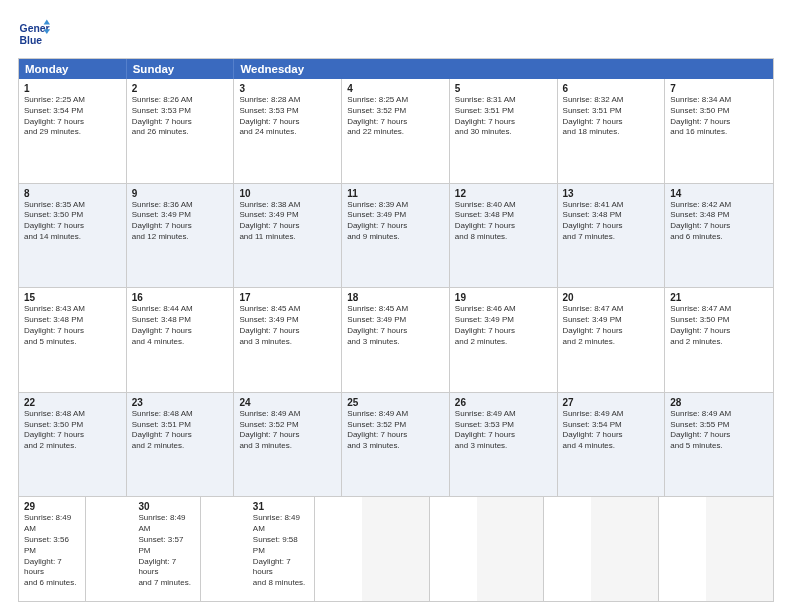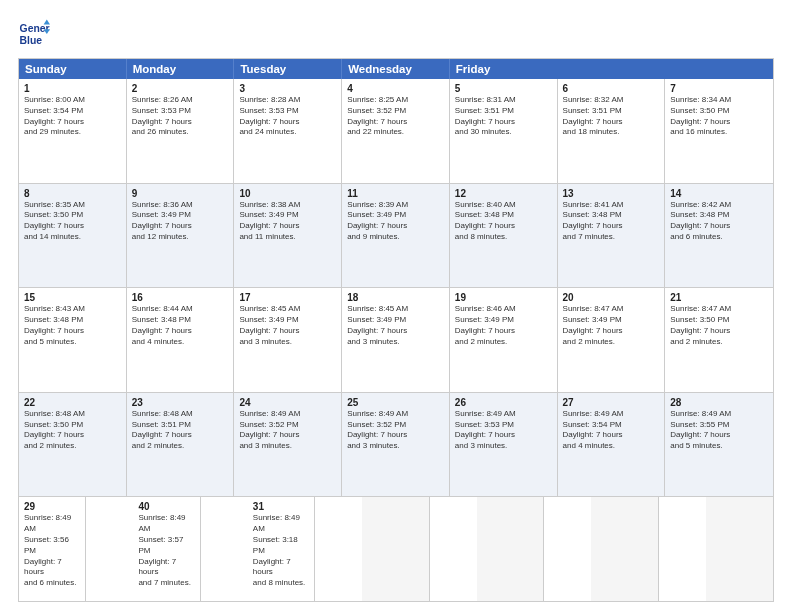--- a/index.html
+++ b/index.html
@@ -114,31 +114,29 @@
       </svg>
     </div>
     <div class="title-block">
       <div class="main-title"></div>
       <div class="subtitle"></div>
     </div>
   </div>
 
   <div class="calendar">
     <div class="cal-header" id="cal-header">
+        <div class="cal-header-cell">Monday</div>
         <div class="cal-header-cell">Sunday</div>
-        <div class="cal-header-cell">Monday</div>
-        <div class="cal-header-cell">Tuesday</div>
         <div class="cal-header-cell">Wednesday</div>
-        <div class="cal-header-cell">Friday</div>
       </div>
     <div class="cal-body" id="cal-body">
         <div class="cal-row">
           <div class="cal-cell">
             <span class="day-num">1</span>
-            <span class="cell-line">Sunrise: 8:00 AM</span>
+            <span class="cell-line">Sunrise: 2:25 AM</span>
             <span class="cell-line">Sunset: 3:54 PM</span>
             <span class="cell-line">Daylight: 7 hours</span>
             <span class="cell-line">and 29 minutes.</span>
           </div>
           <div class="cal-cell">
             <span class="day-num">2</span>
             <span class="cell-line">Sunrise: 8:26 AM</span>
             <span class="cell-line">Sunset: 3:53 PM</span>
             <span class="cell-line">Daylight: 7 hours</span>
             <span class="cell-line">and 26 minutes.</span>
@@ -334,30 +332,30 @@
         </div>
         <div class="cal-row">
           <div class="cal-cell">
             <span class="day-num">29</span>
             <span class="cell-line">Sunrise: 8:49 AM</span>
             <span class="cell-line">Sunset: 3:56 PM</span>
             <span class="cell-line">Daylight: 7 hours</span>
             <span class="cell-line">and 6 minutes.</span>
           </div>
           <div class="cal-cell">
-            <span class="day-num">40</span>
+            <span class="day-num">30</span>
             <span class="cell-line">Sunrise: 8:49 AM</span>
             <span class="cell-line">Sunset: 3:57 PM</span>
             <span class="cell-line">Daylight: 7 hours</span>
             <span class="cell-line">and 7 minutes.</span>
           </div>
           <div class="cal-cell">
             <span class="day-num">31</span>
             <span class="cell-line">Sunrise: 8:49 AM</span>
-            <span class="cell-line">Sunset: 3:18 PM</span>
+            <span class="cell-line">Sunset: 9:58 PM</span>
             <span class="cell-line">Daylight: 7 hours</span>
             <span class="cell-line">and 8 minutes.</span>
           </div>
           <div class="cal-cell empty"></div>
           <div class="cal-cell empty"></div>
           <div class="cal-cell empty"></div>
           <div class="cal-cell empty"></div>
         </div>
       </div>
   </div>

